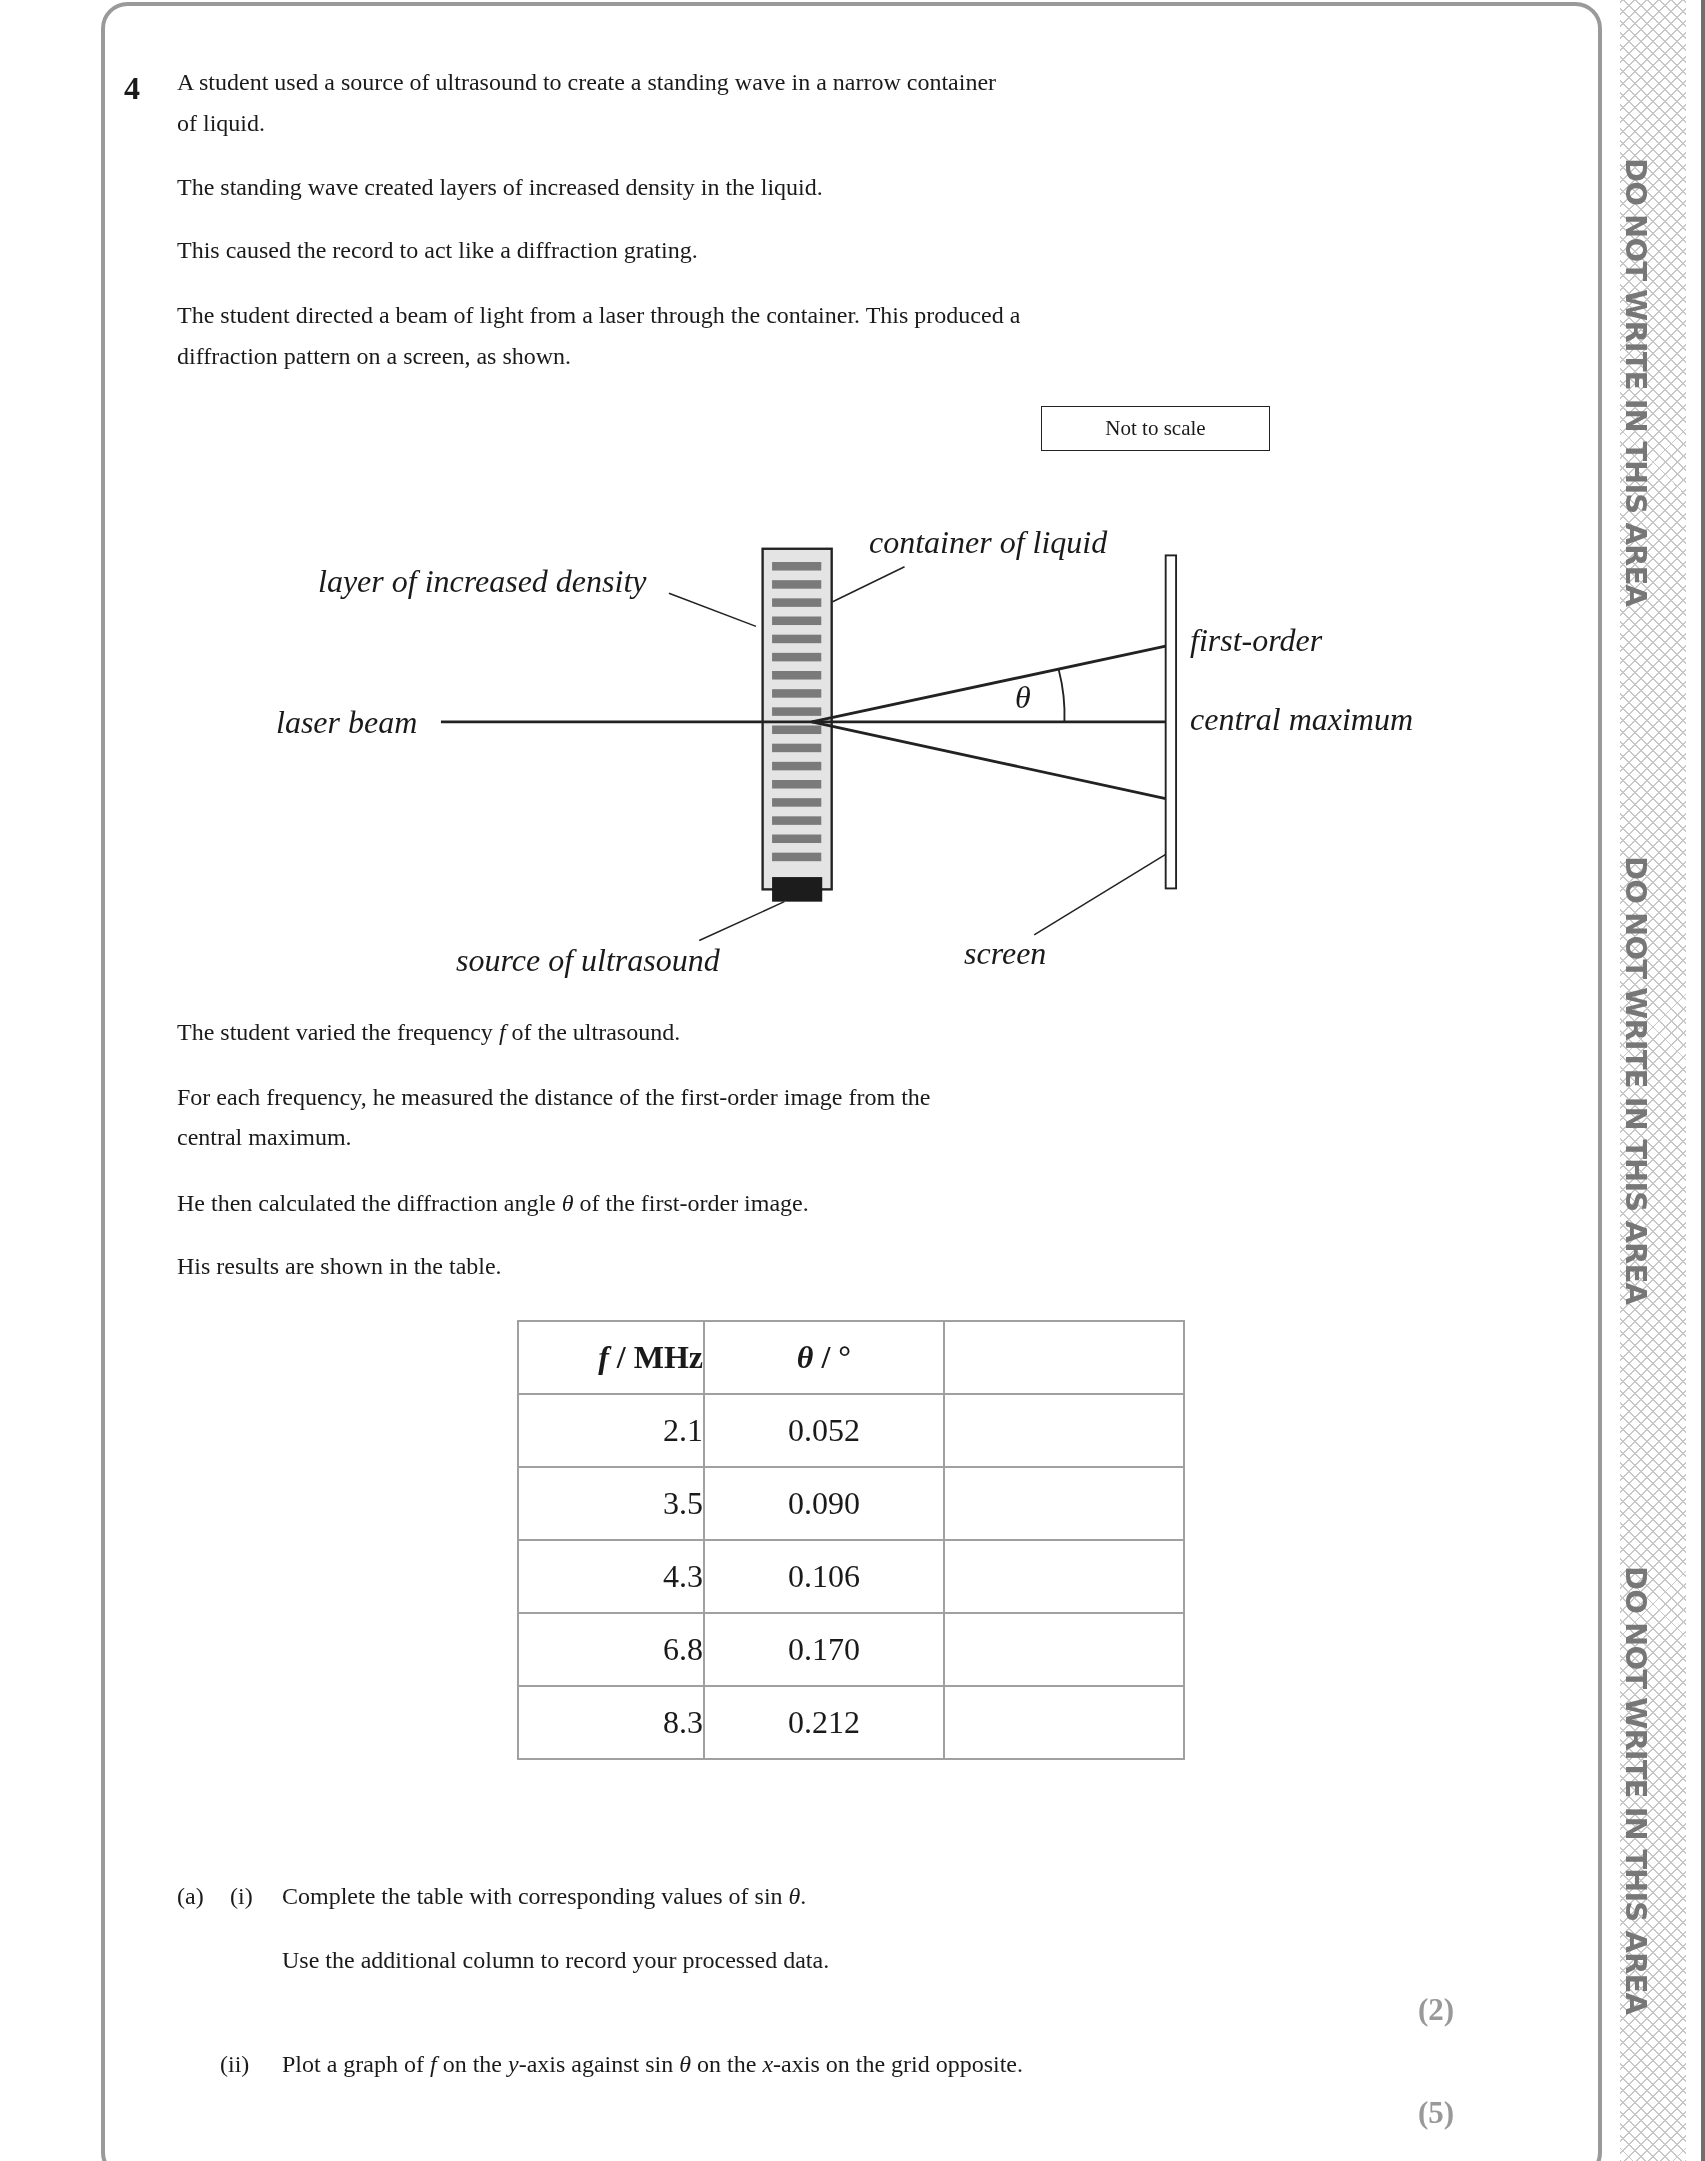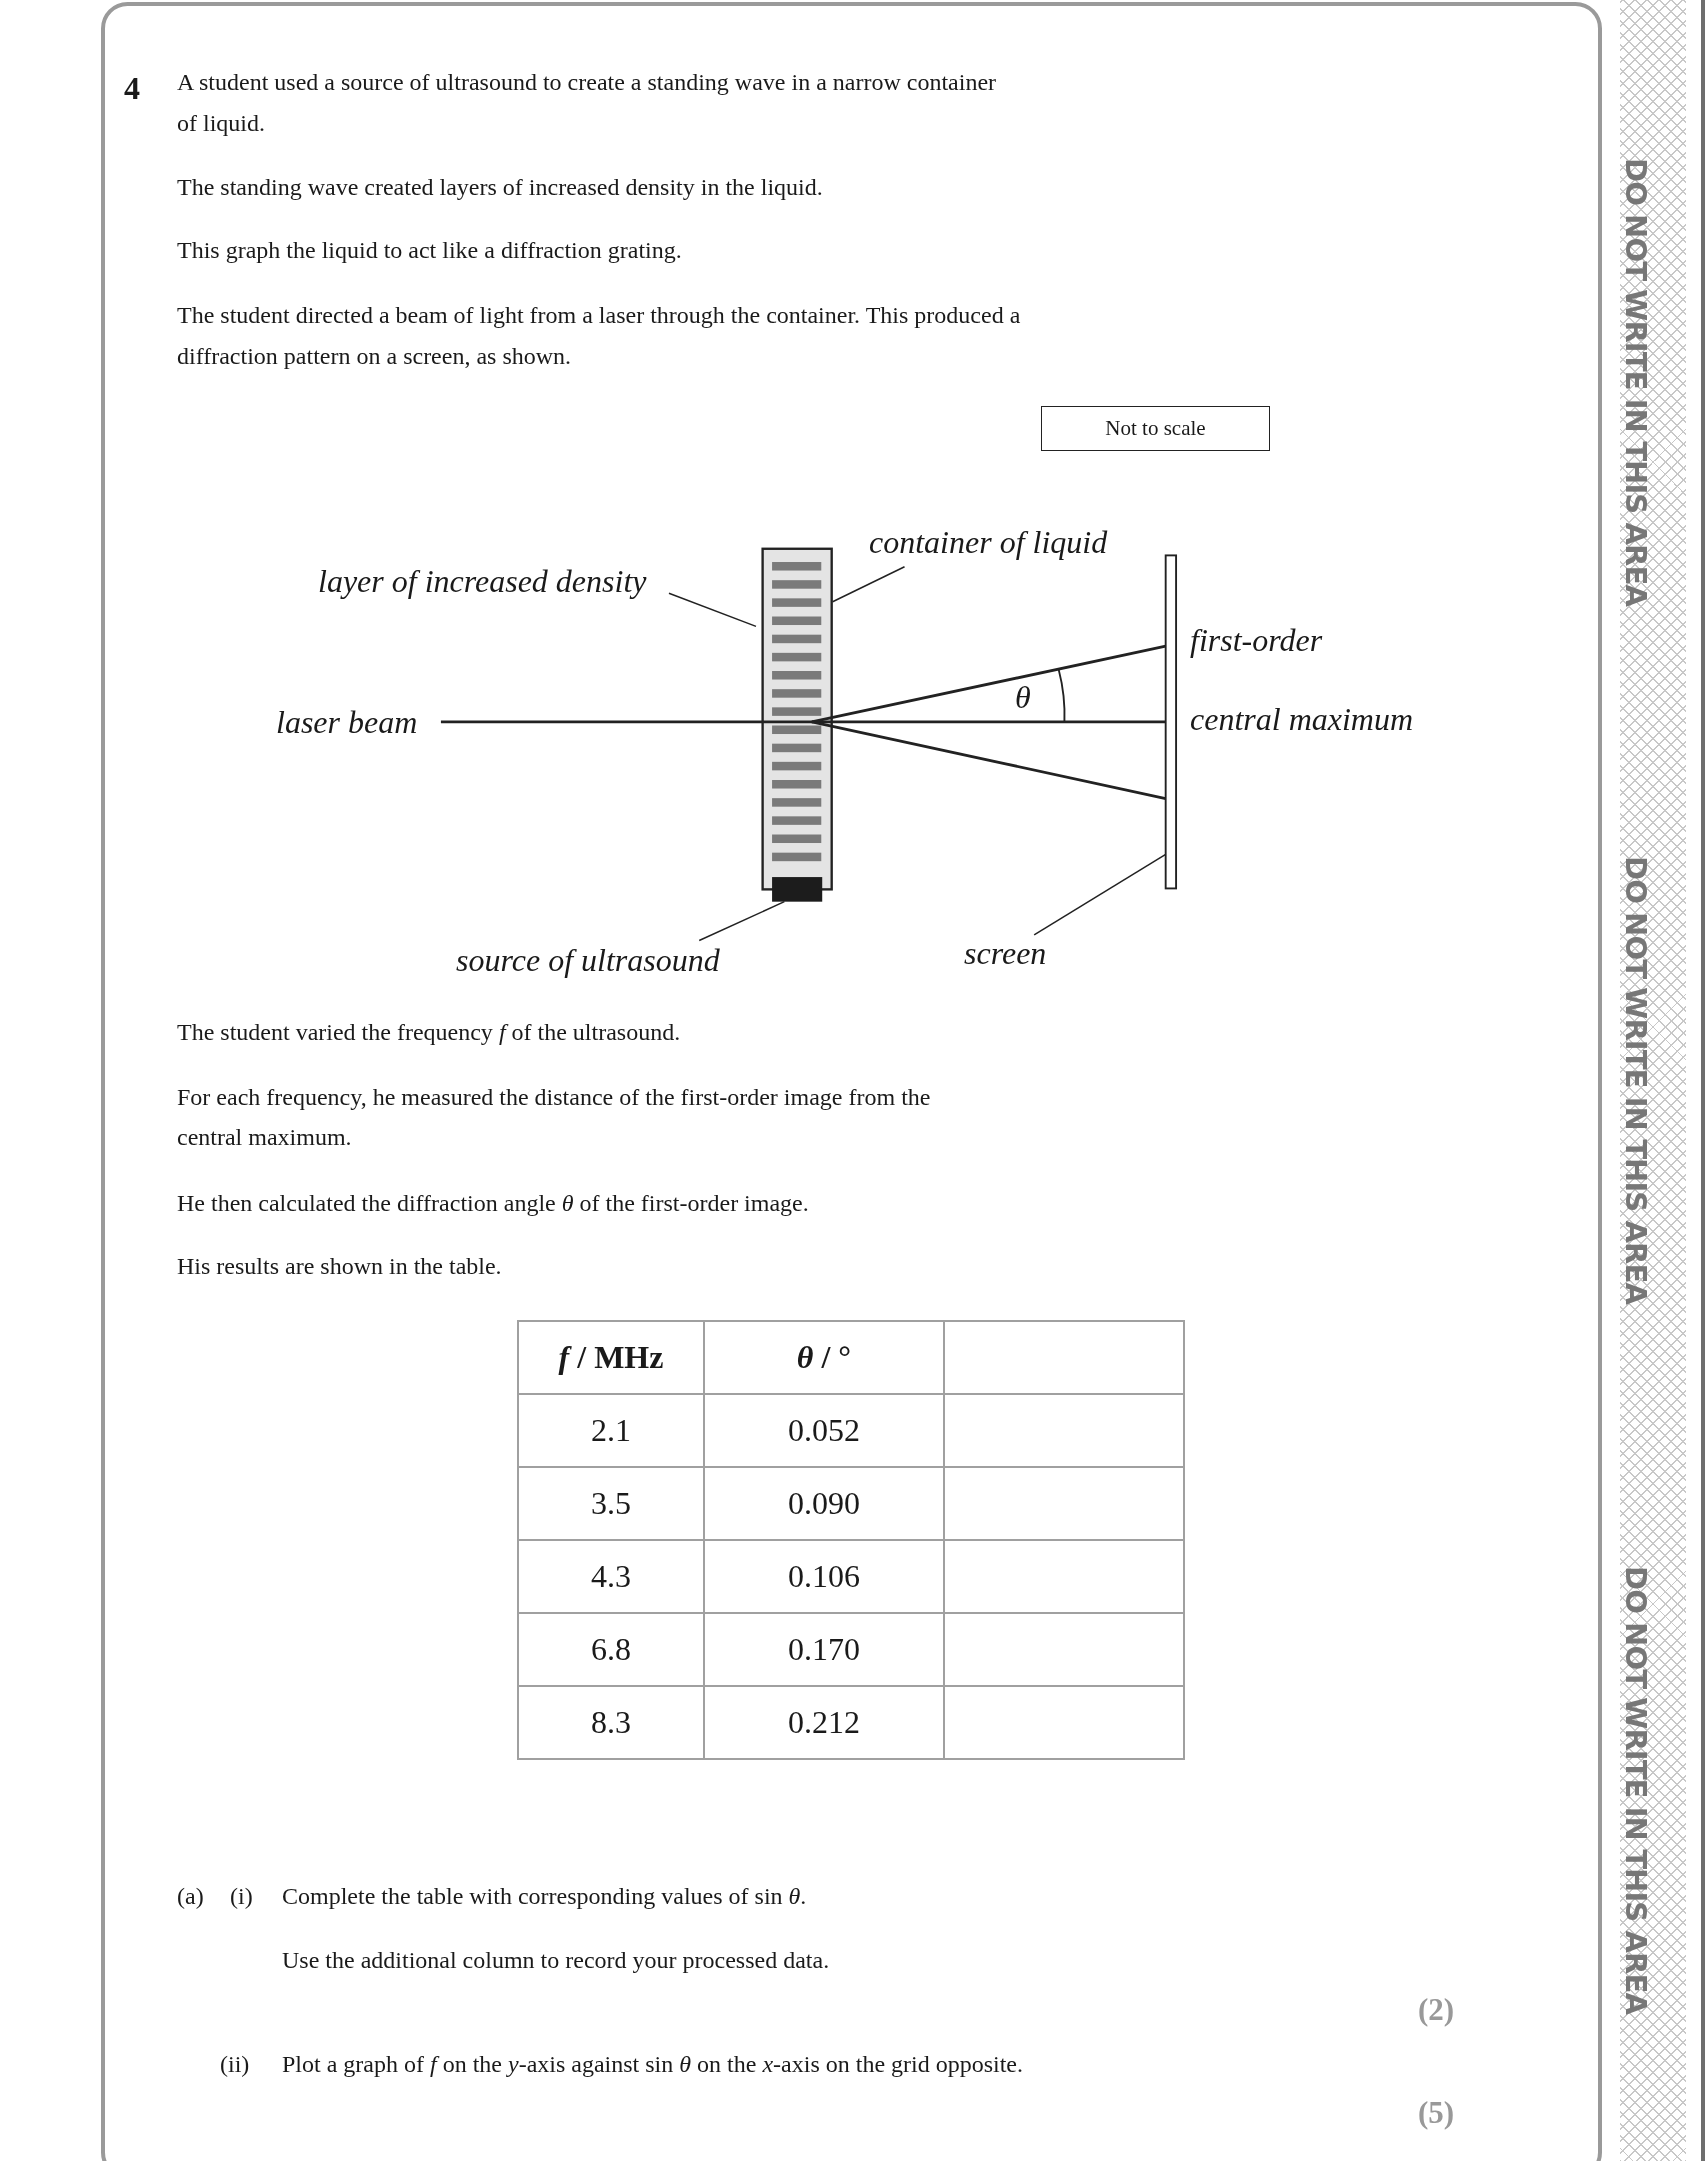--- a/index.html
+++ b/index.html
@@ -18,21 +18,21 @@
     white-space:nowrap; font-family:"DejaVu Sans","Liberation Sans",sans-serif; font-weight:bold;
     font-size:29px; color:#777; letter-spacing:-0.9px; }
   .t { position:absolute; font-size:24px; line-height:1; white-space:nowrap; }
   .qnum { position:absolute; left:124px; top:70px; font-weight:bold; font-size:32px; }
   .nts { position:absolute; left:1041px; top:406px; width:229px; height:45px; box-sizing:border-box;
          border:1.9px solid #222; text-align:center; font-size:21px; line-height:42px; }
   svg.diagram { position:absolute; left:0; top:0; }
   .lbl { position:absolute; font-size:32px; white-space:nowrap; line-height:1;font-style:italic; }
   table.results { position:absolute; left:517px; top:1320px; border-collapse:collapse; }
   table.results td { border:2.8px solid #a0a0a0; height:71px; text-align:center; font-size:32px; padding:0; }
-  table.results td.c1 { width:184px; }
+  table.results td.c1 { width:184px;text-align:right; }
   table.results td.c2 { width:238px; }
   table.results td.c3 { width:238px; }
   table.results .hdr { font-weight:bold; }
   .marks { position:absolute; left:1418px; font-weight:bold; font-size:31px; color:#999; }
   i.v { font-style:italic; }
 </style>
 </head>
 <body>
 
 <div class="page-frame"></div>
@@ -45,21 +45,21 @@
     <span>DO NOT WRITE IN THIS AREA</span>
   </div>
 <div class="strip-text" style="top:1566px">
     <span>DO NOT WRITE IN THIS AREA</span>
   </div>
 
 <div class="qnum">4</div>
 <div class="t" style="left:177px;top:70px">A student used a source of ultrasound to create a standing wave in a narrow container</div>
 <div class="t" style="left:177px;top:111px">of liquid.</div>
 <div class="t" style="left:177px;top:175px">The standing wave created layers of increased density in the liquid.</div>
-<div class="t" style="left:177px;top:238px">This graph the liquid to act like a diffraction grating.</div>
+<div class="t" style="left:177px;top:238px">This caused the record to act like a diffraction grating.</div>
 <div class="t" style="left:177px;top:303px">The student directed a beam of light from a laser through the container. This produced a</div>
 <div class="t" style="left:177px;top:344px">diffraction pattern on a screen, as shown.</div>
 
 <div class="nts">Not to scale</div>
 
 <svg class="diagram" width="1705" height="2161" viewBox="0 0 1802 2284">
 
   <rect x="806" y="580" width="73" height="360" fill="#e4e4e4" stroke="#222" stroke-width="2.5"></rect>
   <g id="layers" fill="#7a7a7a">
       <rect x="816" y="594.0" width="52" height="9"></rect>

